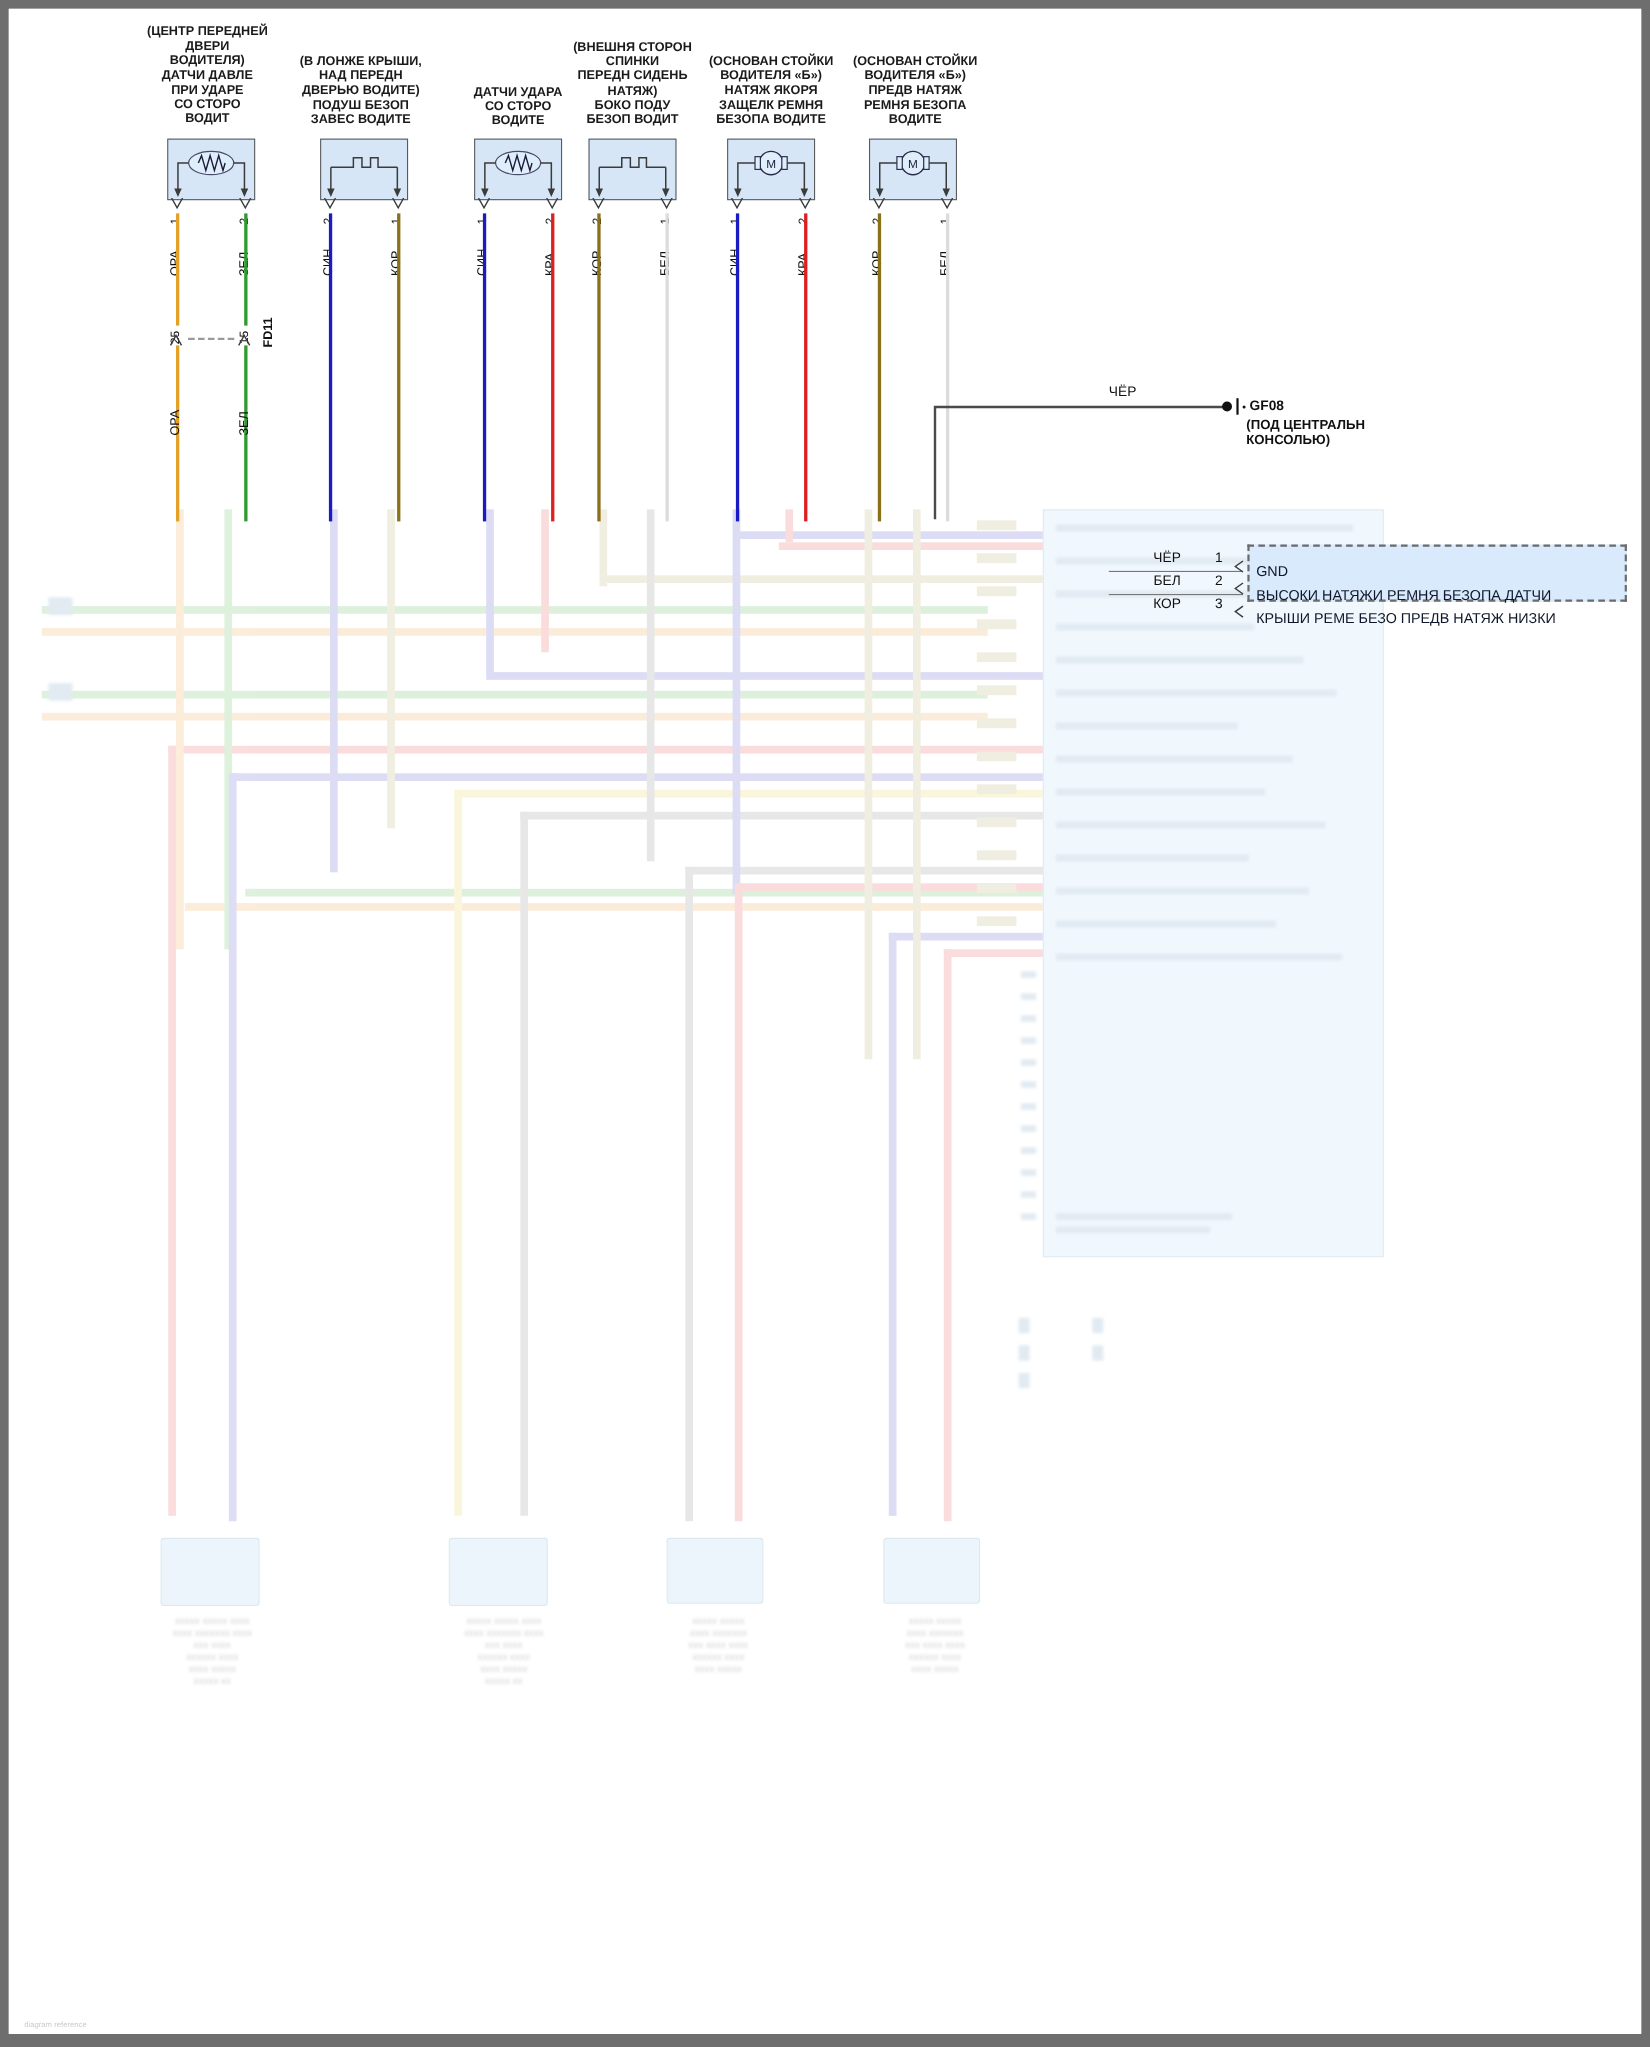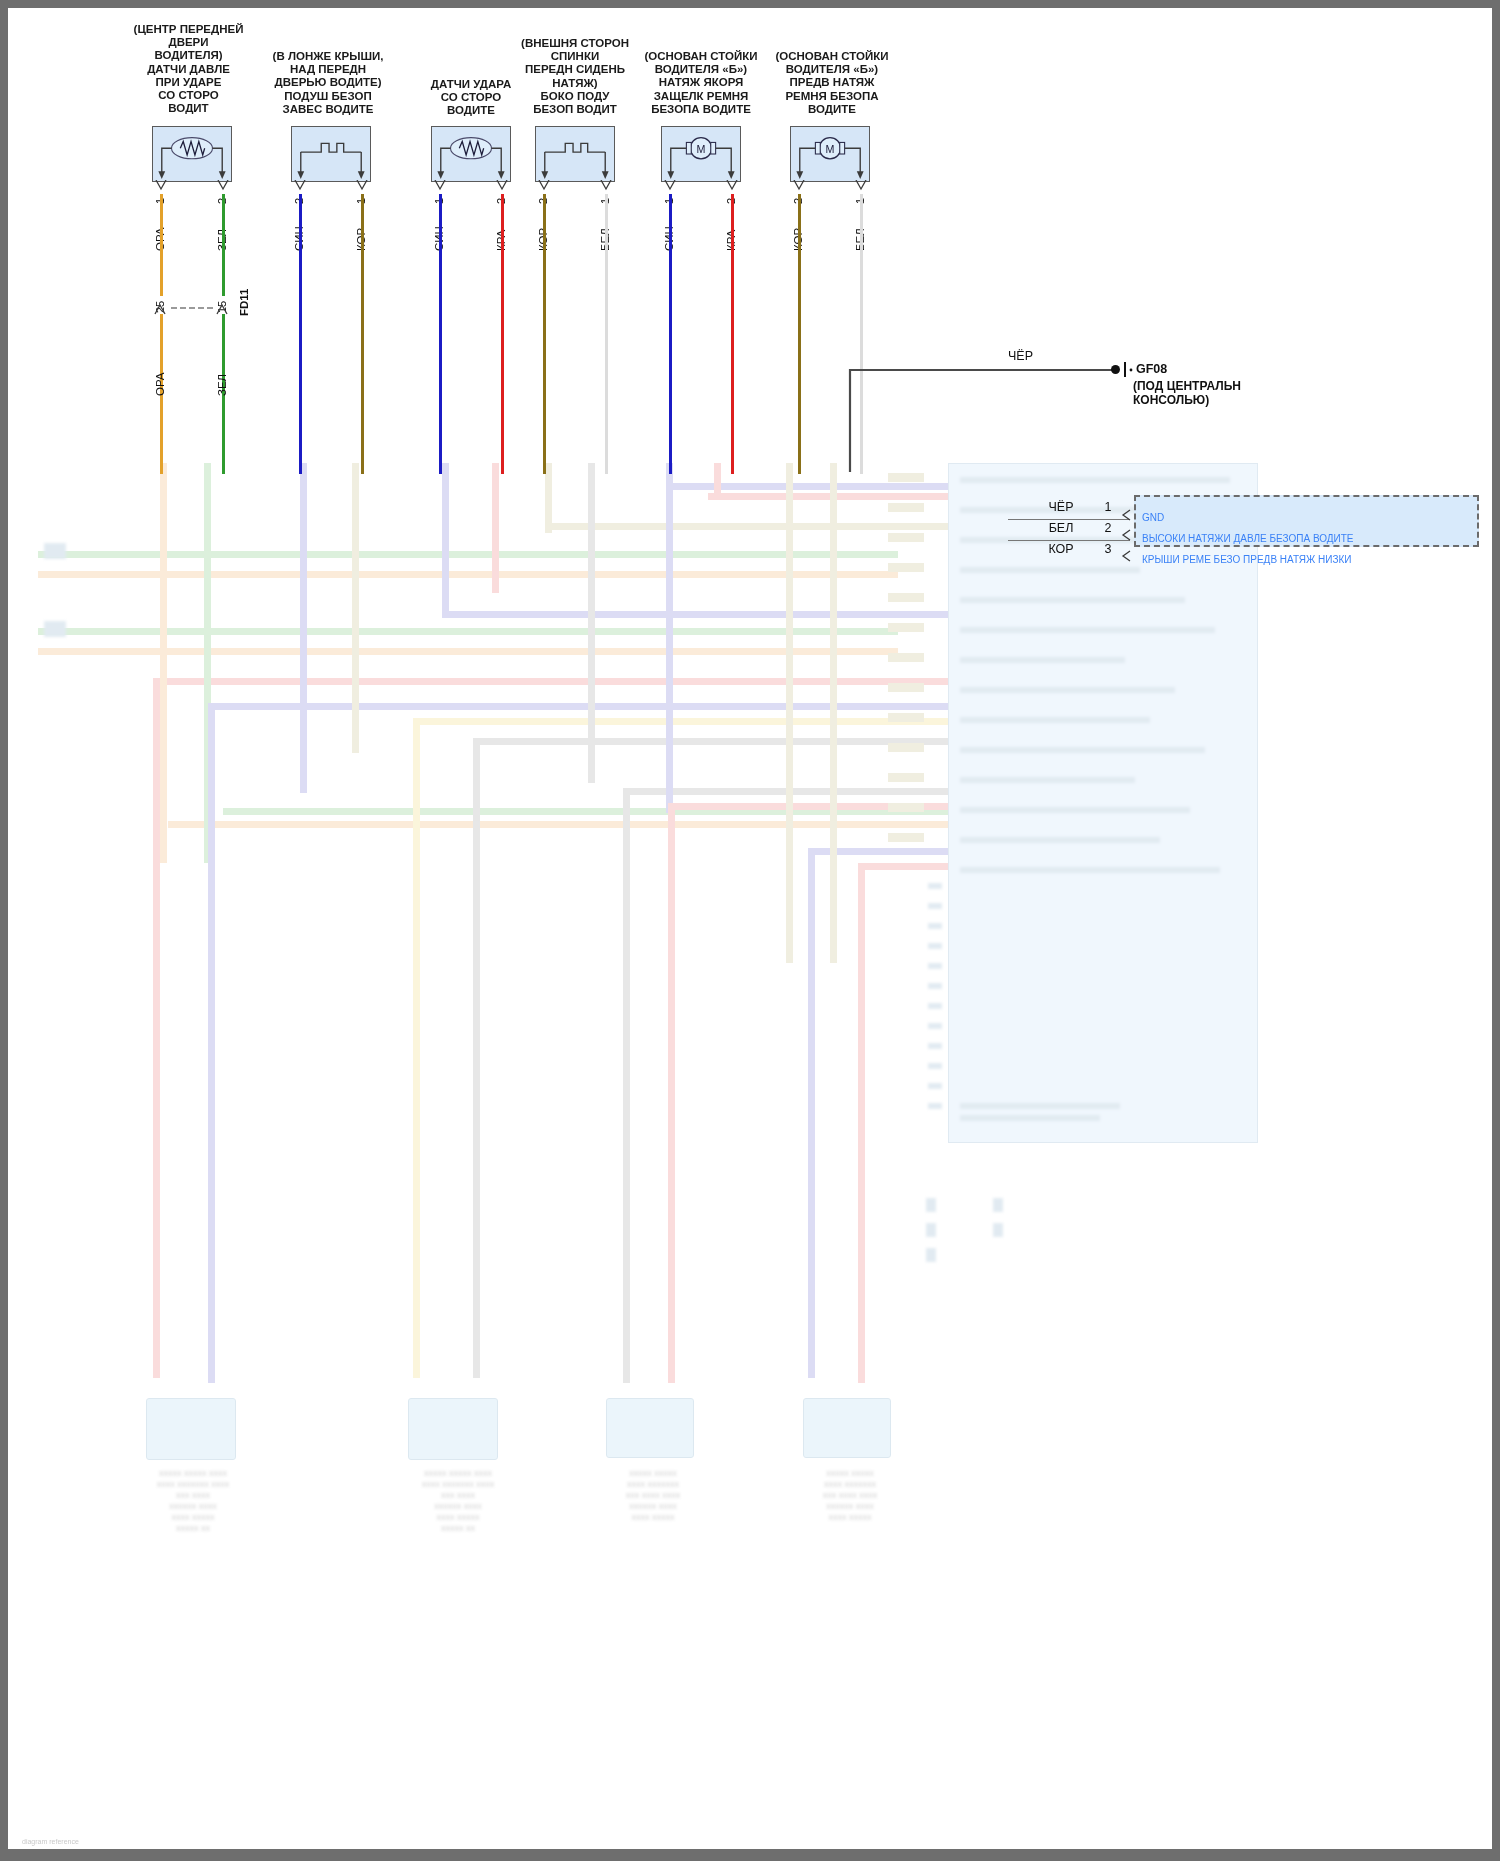--- a/index.html
+++ b/index.html
@@ -92,22 +92,22 @@
   }
   .ecu-pinnum { position:absolute; font-size:12.5px; color:#111; text-align:center; }
   .ecu-rule { position:absolute; height:1px; background:#777; }
   .ecu-body {
     position:absolute;
     background:#d8eafb;
     border:2px dashed #6b6b6b;
   }
   .ecu-fn {
     position:absolute;
-    font-size:10px;
-    color:#3b82f6;
+    font-size:13px;
+    color:#0f172a;
     white-space:nowrap;
   }
 
   .gnd-label { position:absolute; font-size:12.5px; color:#111; font-weight:500; }
   .gnd-sub { position:absolute; font-size:12px; color:#111; line-height:14px; font-weight:bold; }
   .gnd-dot { position:absolute; width:9px; height:9px; border-radius:50%; background:#111; }
   .gnd-tick { position:absolute; width:2px; background:#111; }
 
   
   #faded {
@@ -470,18 +470,18 @@
     <div class="ecu-wirecolor" style="left:1030px; top:534px; width:46px;">КОР</div>
     <div class="ecu-pinnum" style="left:1090px; top:534px; width:20px;">3</div>
 
     <svg style="position:absolute; left:1112px; top:500px; width:20px; height:60px;">
       <path d="M10 2 L3 7 L10 12" fill="none" stroke="#3b3b3b" stroke-width="1.3"></path>
       <path d="M10 22 L3 27 L10 32" fill="none" stroke="#3b3b3b" stroke-width="1.3"></path>
       <path d="M10 43 L3 48 L10 53" fill="none" stroke="#3b3b3b" stroke-width="1.3"></path>
     </svg>
 
     <div class="ecu-fn" style="left:1134px; top:504px;">GND</div>
-    <div class="ecu-fn" style="left:1134px; top:525px;">ВЫСОКИ НАТЯЖИ ДАВЛЕ БЕЗОПА ВОДИТЕ</div>
+    <div class="ecu-fn" style="left:1134px; top:525px;">ВЫСОКИ НАТЯЖИ РЕМНЯ БЕЗОПА ДАТЧИ</div>
     <div class="ecu-fn" style="left:1134px; top:546px;">КРЫШИ РЕМЕ БЕЗО ПРЕДВ НАТЯЖ НИЗКИ</div>
 
     <div class="watermark">diagram reference</div>
   </div>
 </div>
 
 </body></html>

